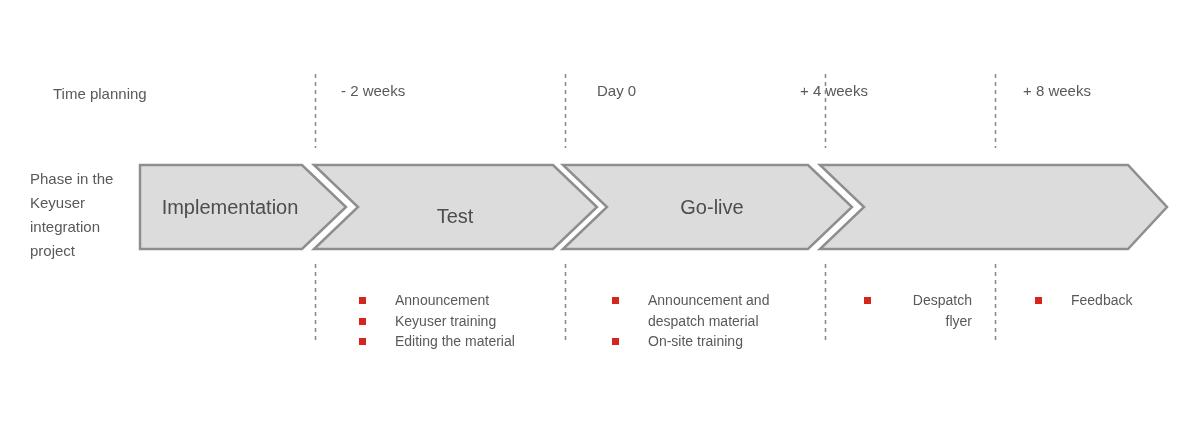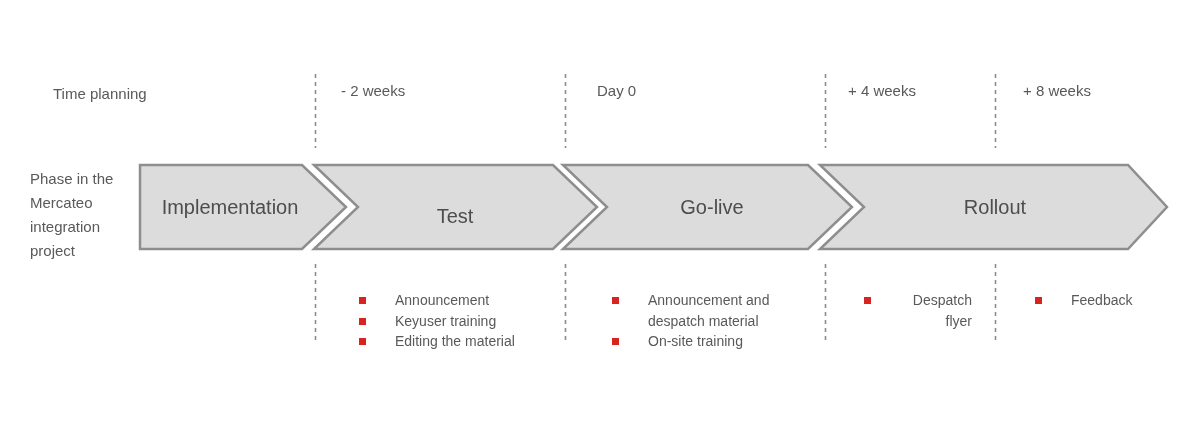--- a/index.html
+++ b/index.html
@@ -50,34 +50,33 @@
     <polygon class="arrow" points="140,165 302,165 346,207 302,249 140,249"></polygon>
     <polygon class="arrow" points="314,165 553,165 597,207 553,249 314,249 358,207"></polygon>
     <polygon class="arrow" points="563,165 808,165 852,207 808,249 563,249 607,207"></polygon>
     <polygon class="arrow" points="820,165 1128,165 1167,207 1128,249 820,249 864,207"></polygon>
   </svg>
 
   <div class="abs rowlabel" style="left:53px;top:82px;">Time planning</div>
 
   <div class="abs rowlabel" style="left:30px;top:167px;">
     <div>Phase in the</div>
-    <div>Mercateo</div>
+    <div>Keyuser</div>
     <div>integration</div>
     <div>project</div>
   </div>
 
   <div class="abs milestone" style="left:341px;top:82px;">- 2 weeks</div>
   <div class="abs milestone" style="left:597px;top:82px;">Day 0</div>
-  <div class="abs milestone" style="left:848px;top:82px;">+ 4 weeks</div>
+  <div class="abs milestone" style="left:800px;top:82px;">+ 4 weeks</div>
   <div class="abs milestone" style="left:1023px;top:82px;">+ 8 weeks</div>
 
   <div class="abs phaselabel" style="left:140px;top:196px;width:180px;">Implementation</div>
   <div class="abs phaselabel" style="left:355px;top:196px;width:200px;margin-top:9px;">Test</div>
   <div class="abs phaselabel" style="left:612px;top:196px;width:200px;">Go-live</div>
-  <div class="abs phaselabel" style="left:895px;top:196px;width:200px;">Rollout</div>
 
   <ul class="tasks abs" style="left:347px;top:278px;">
     <li class="task">
       <span class="bullet"></span>
       <span class="task-text gap29">Announcement</span>
     </li>
     <li class="task">
       <span class="bullet"></span>
       <span class="task-text gap29">Keyuser training</span>
     </li>

